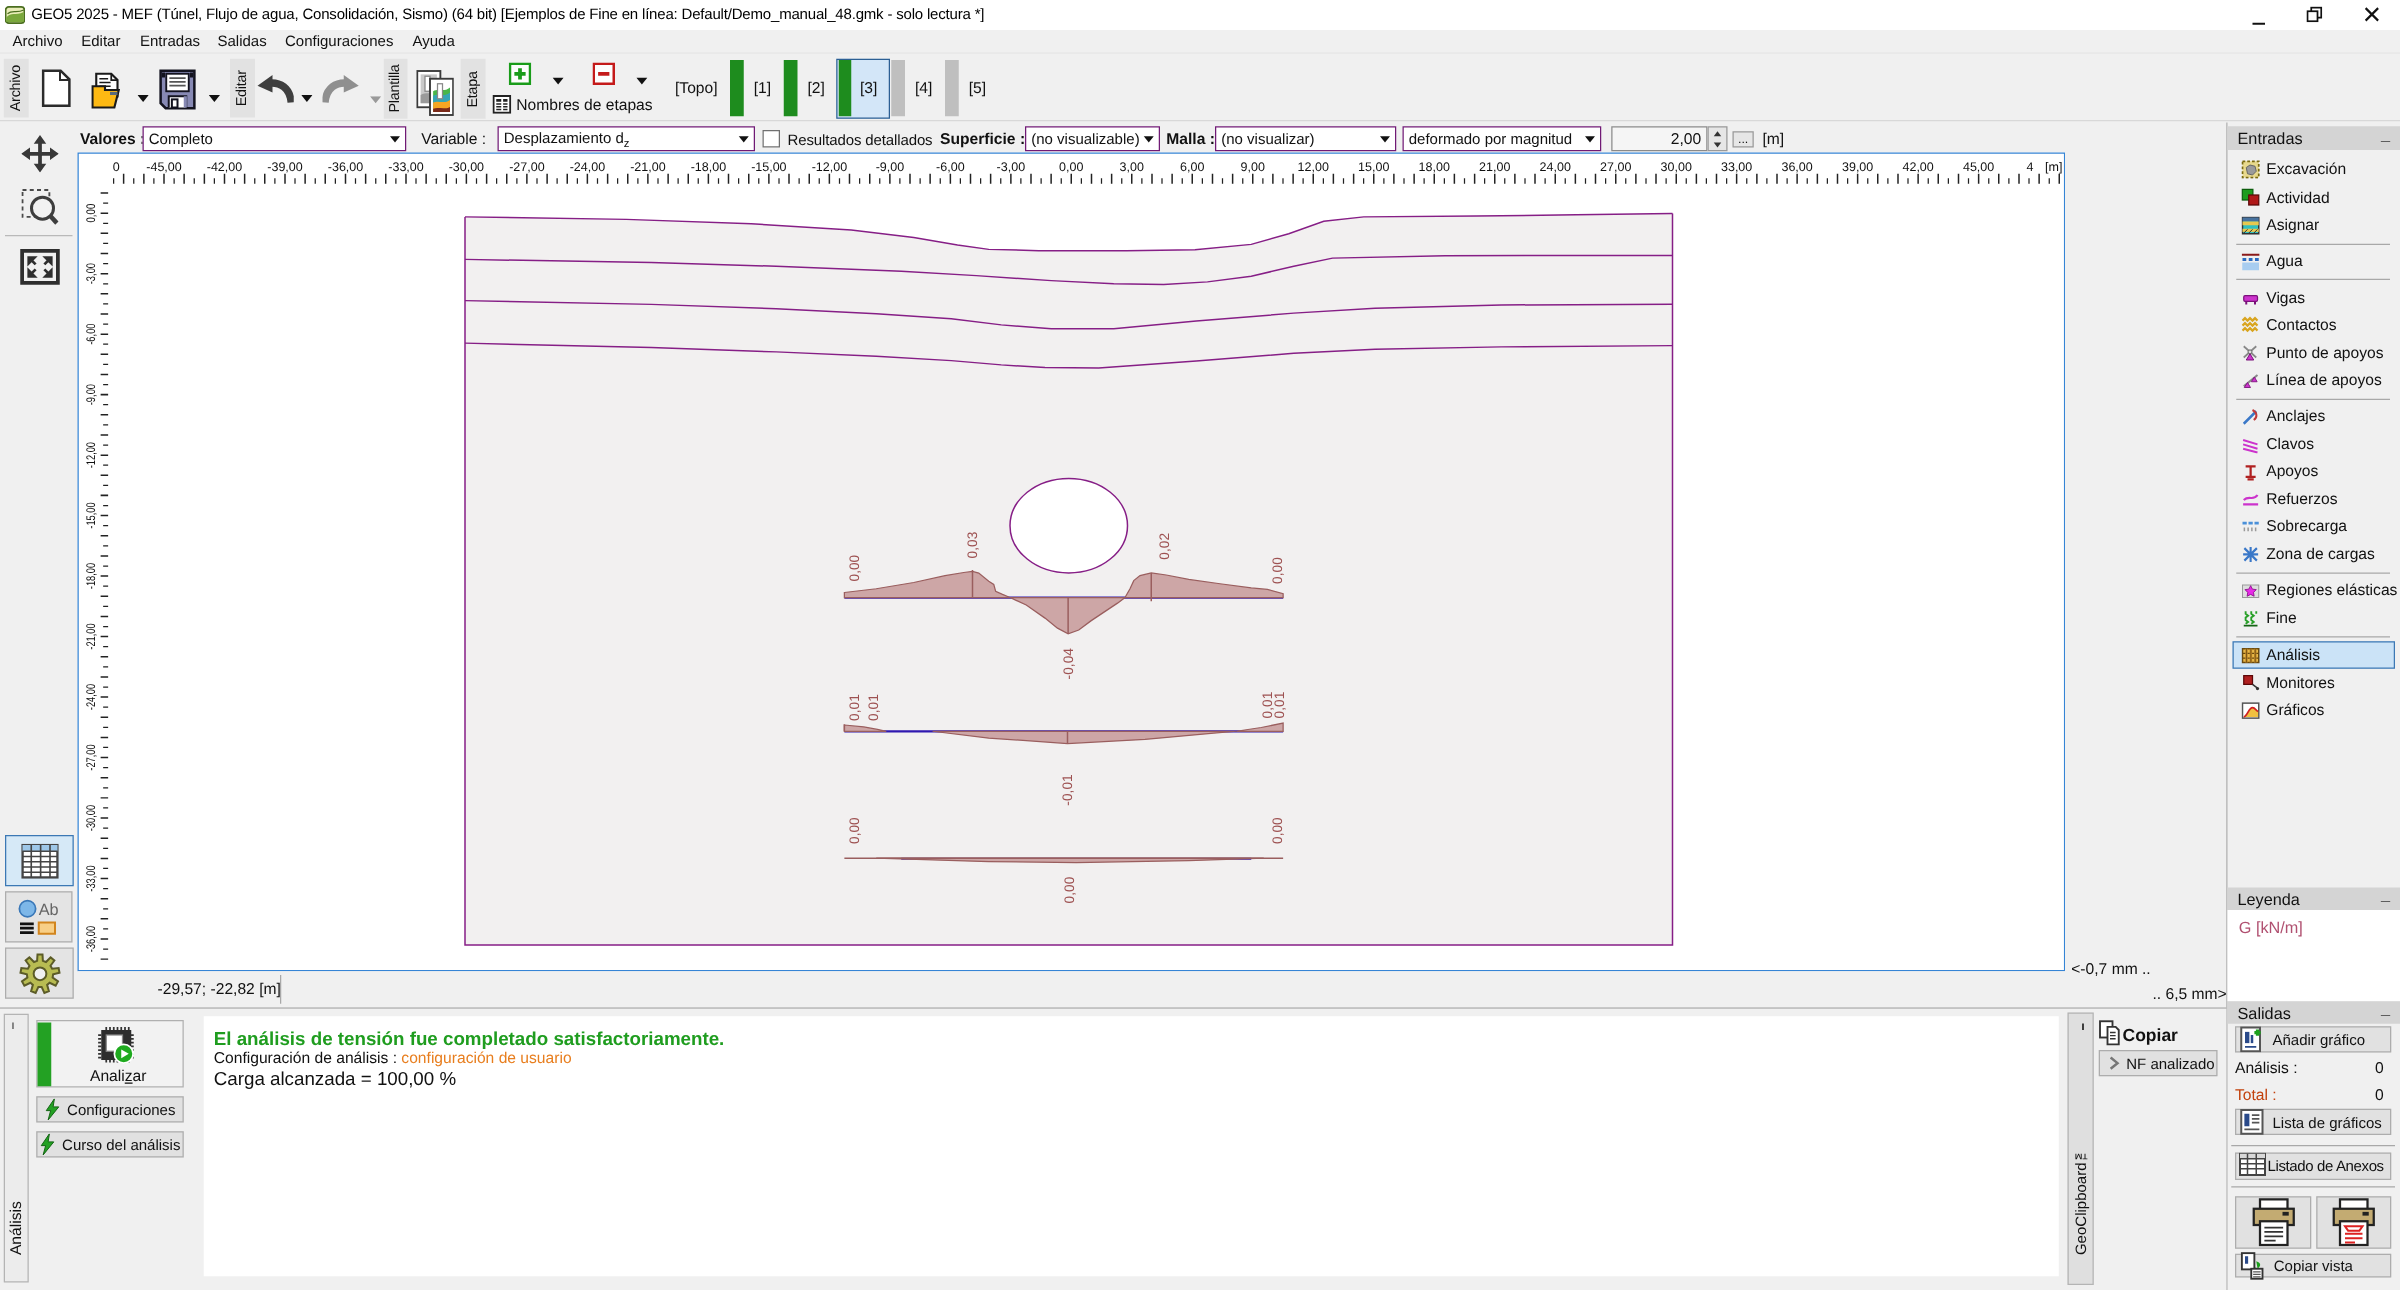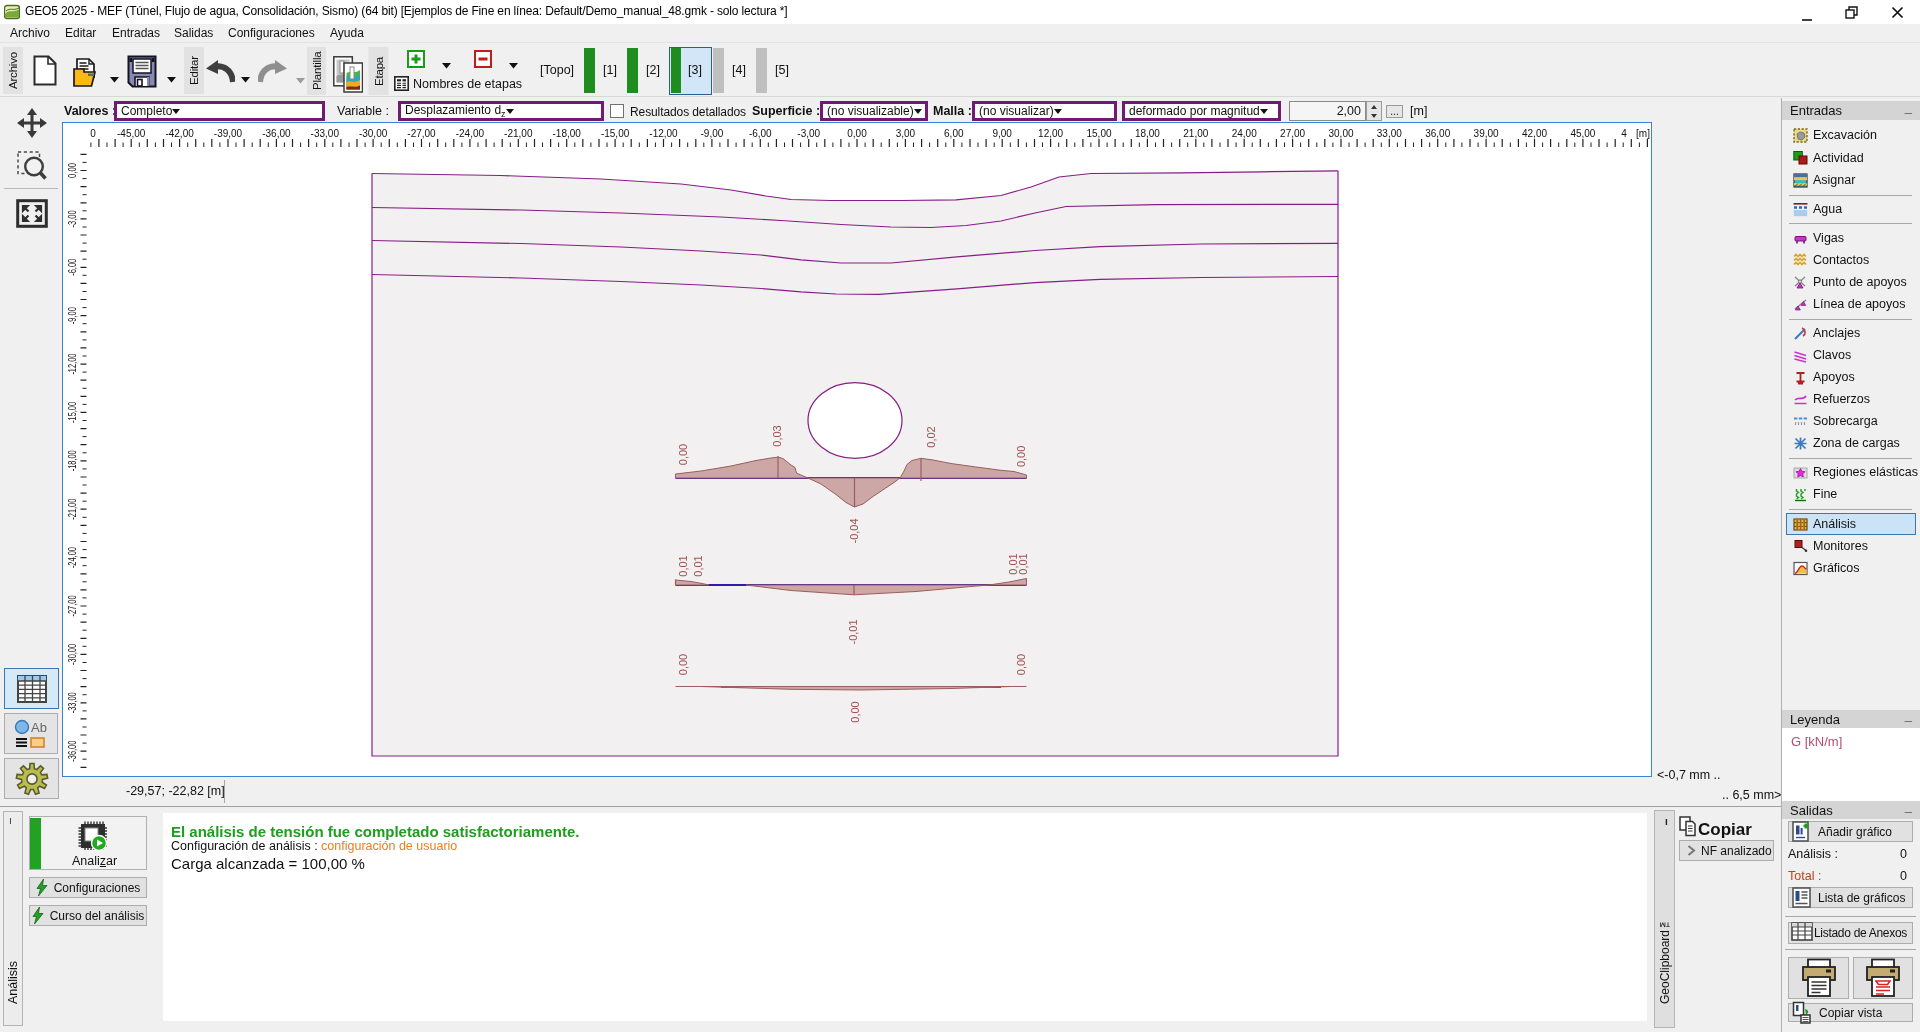--- a/index.html
+++ b/index.html
@@ -1,18 +1,18 @@
 <!DOCTYPE html>
 <html><head><meta charset="utf-8"><style>
 *{margin:0;padding:0;box-sizing:border-box}
 html,body{width:1920px;height:1032px;overflow:hidden;background:#f0f0f0;font-family:"Liberation Sans",sans-serif;-webkit-font-smoothing:antialiased}
 .ab{position:absolute}
 .vtxt{writing-mode:vertical-rl;transform:rotate(180deg);text-align:center}
 .vbtn{background:#e2e2e2;color:#111;font-size:11.5px;letter-spacing:-0.2px;display:flex;align-items:center;justify-content:center}
-.cb{border:3px solid #701a75;background:#fff;font-size:12px;color:#111;display:flex;align-items:center;padding:0 4px;white-space:nowrap}
+.cb{border:1px solid #701a75;background:#fff;font-size:12px;color:#111;display:flex;align-items:center;padding:0 4px;justify-content:space-between;white-space:nowrap}
 .car{width:0;height:0;border-left:4.5px solid transparent;border-right:4.5px solid transparent;border-top:5.5px solid #111}
 .btn{background:#e1e1e1;border:1px solid #adadad;font-size:12px;color:#111;display:flex;align-items:center;justify-content:center;white-space:nowrap}
 .hdr{background:#d4d4d4;font-size:13px;color:#111;display:flex;align-items:center;padding:0 8px;justify-content:space-between}
 .it{position:absolute;left:1793px;height:22px;display:flex;align-items:center;font-size:12.5px;color:#111;gap:5px;white-space:nowrap}
 </style></head><body>
 <div class="ab" style="left:0;top:0;width:1920px;height:24px;background:#fff"></div>
 <div class="ab" style="left:4px;top:4px;width:16px;height:16px"><svg width="16" height="16" viewBox="0 0 16 16">
       <rect x="0.5" y="1.5" width="15" height="13" rx="2.5" fill="#e9edb8" stroke="#4a6e1f" stroke-width="1.4"></rect>
       <path d="M1 10 C5 5 8 9 15 5.5 V13.5 H1z" fill="#7aa83c"></path>
       <path d="M2 7 C6 3.5 9 7 15 4" fill="none" stroke="#4a6e1f" stroke-width="1"></path>
@@ -595,20 +595,20 @@
 <div class="ab" style="left:1654px;top:810px;width:21px;height:218px;background:#dfdfdf;border:1px solid #b4b4b4"></div>
 <div class="ab" style="left:1665px;top:816px;font-size:10px;font-weight:bold;color:#222">ı</div>
 <div class="ab" style="left:1654px;top:890px;width:21px;height:140px;display:flex;align-items:center;justify-content:center">
     <div class="vtxt" style="font-size:12px;color:#111">GeoClipboard™</div>
   </div>
 <div class="ab" style="left:1679px;top:816px"><svg width="17" height="21" viewBox="0 0 17 21">
       <rect x="1" y="1" width="10" height="13" fill="#fff" stroke="#333" stroke-width="1.5"></rect>
       <path d="M7 5.5h6.5l2.5 2.5v11.5h-9z" fill="#fff" stroke="#333" stroke-width="1.5"></path>
       <path d="M9 10h4.5M9 12.5h4.5M9 15h4.5" stroke="#333" stroke-width="1.1"></path>
     </svg></div>
-<div class="ab" style="left:1698px;top:820px;font-size:17px;font-weight:bold;color:#111">Copiar</div>
+<div class="ab" style="left:1698px;top:820px;font-size:14px;font-weight:bold;color:#111">Copiar</div>
 <div class="ab" style="left:1679px;top:840px;width:95px;height:35px">
     <div class="btn" style="width:95px;height:21px;justify-content:flex-start;gap:5px;padding-left:7px">
       <svg width="9" height="11" viewBox="0 0 9 11">
         <path d="M1.5 1 L7 5.5 L1.5 10" fill="none" stroke="#777" stroke-width="2"></path>
       </svg>
       <span>NF analizado</span>
     </div>
   </div>
 </body></html>

